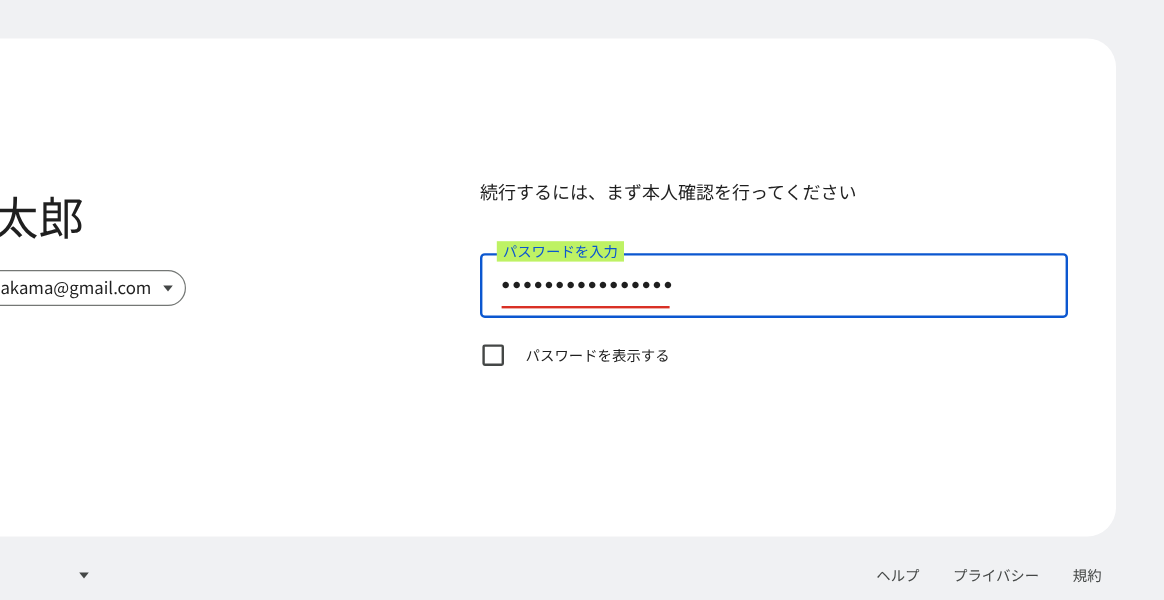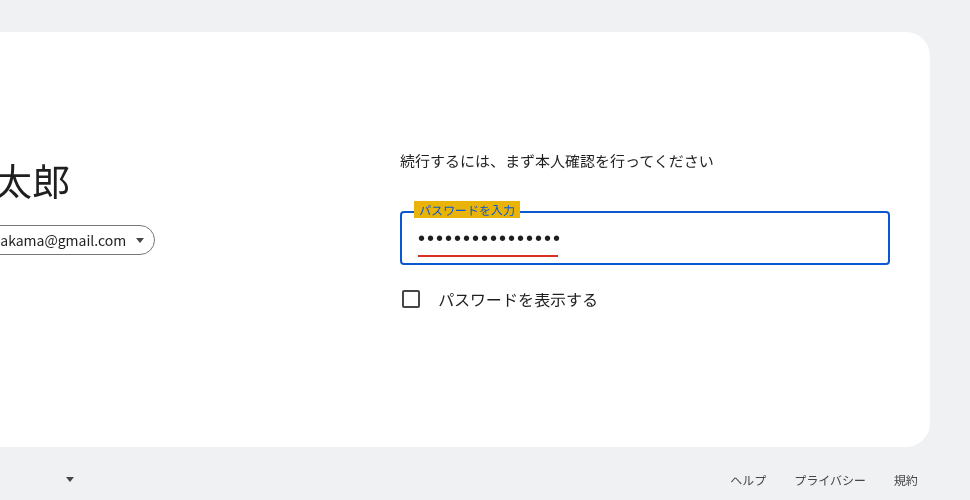--- a/index.html
+++ b/index.html
@@ -69,21 +69,21 @@
       margin-bottom: 40px;
     }
     .field-wrap {
       position: relative;
       margin-bottom: 10px;
     }
     .field-label {
       position: absolute;
       top: -10px;
       left: 14px;
-      background: #eab308;
+      background: #bef264;
       padding: 0 5px;
       font-size: 12px;
       color: #0b57d0;
     }
     .password-input {
       width: 100%;
       height: 54px;
       border: 2px solid #0b57d0;
       border-radius: 4px;
       padding: 0 16px;
@@ -108,21 +108,21 @@
       margin-left: 2px;
     }
     .checkbox {
       width: 18px;
       height: 18px;
       border: 2px solid #444746;
       border-radius: 2px;
       cursor: pointer;
     }
     .checkbox-label {
-      font-size: 16px;
+      font-size: 12px;
       color: #1f1f1f;
     }
     .actions-row {
       display: flex;
       justify-content: flex-end;
       align-items: center;
       gap: 20px;
       margin-top: 58px;
     }
     .forgot-link {

